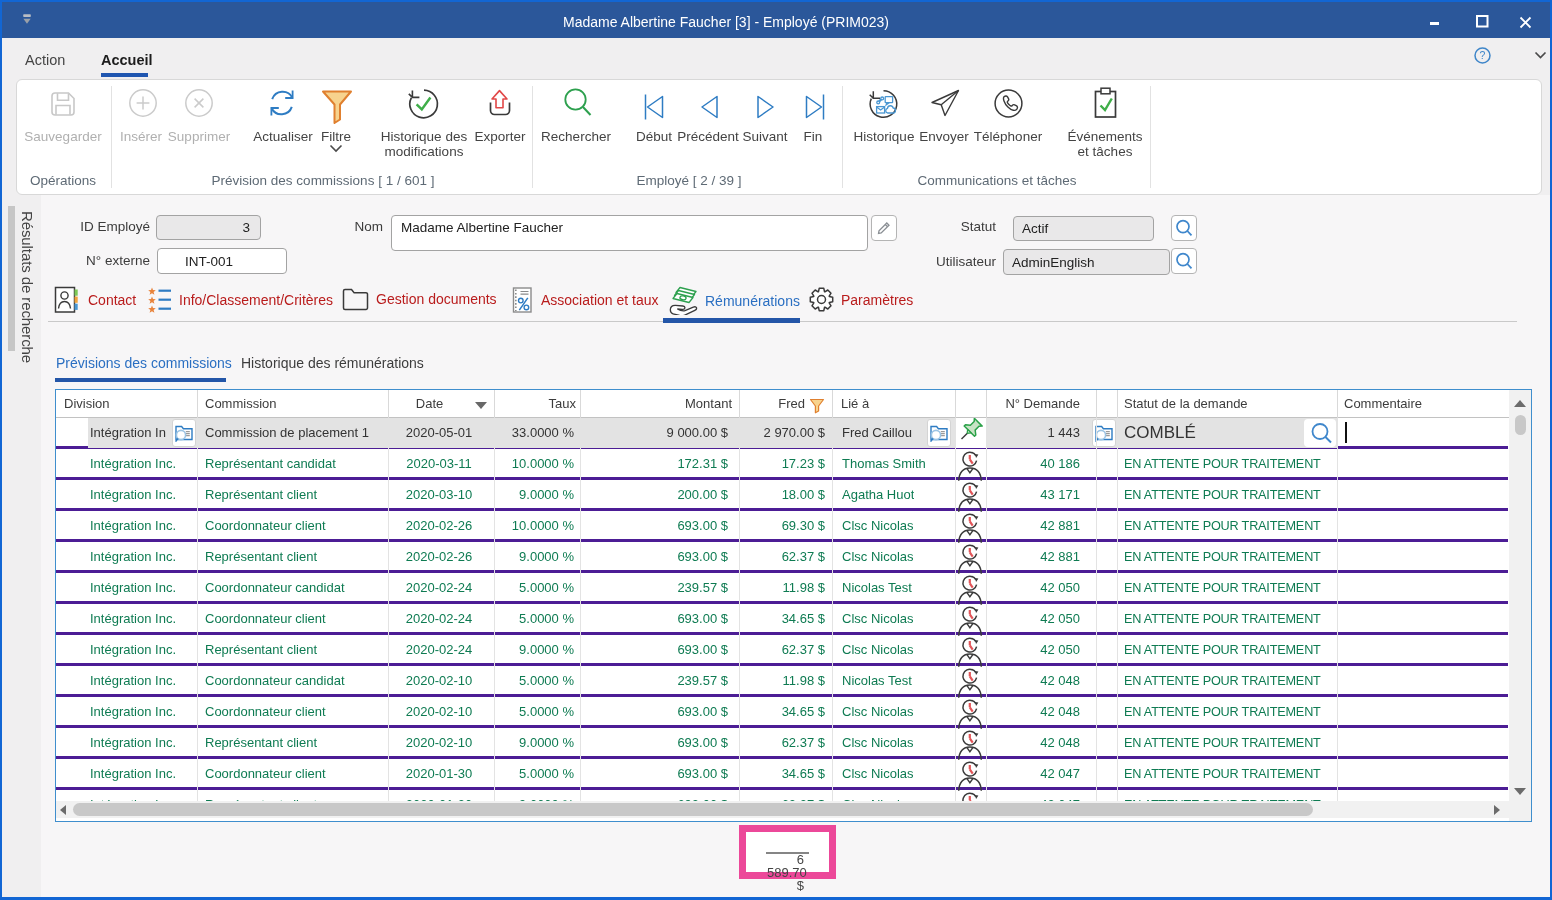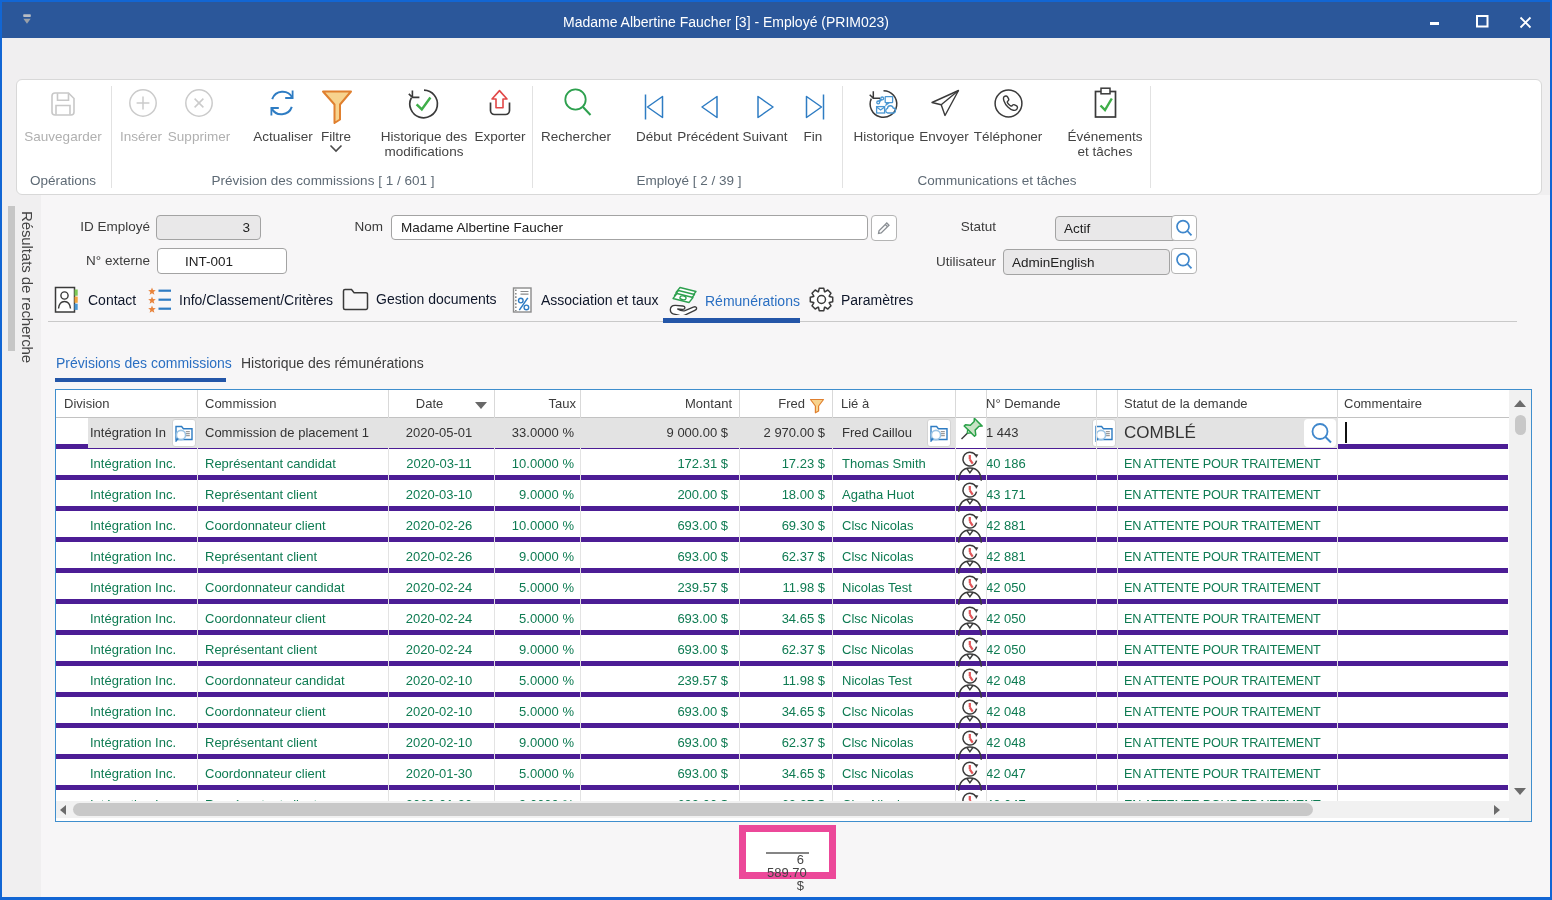--- a/index.html
+++ b/index.html
@@ -17,40 +17,40 @@
 .rlabel.dis{color:#b0b0b0}
 .rcap{position:absolute;font-size:13.5px;color:#5e6a75;text-align:center;white-space:nowrap;transform:translateX(-50%)}
 #sidebar{position:absolute;left:0;top:193px;width:39px;height:702px;background:#f0eff0}
 #sidegrip{position:absolute;left:6px;top:11px;width:7px;height:145px;background:#c6c6c6}
 #sidetext{position:absolute;left:33.5px;top:16px;font-size:15px;color:#444;letter-spacing:-0.1px;white-space:nowrap;transform:rotate(90deg);transform-origin:0 0}
 #content{position:absolute;left:39px;top:193px;width:1509px;height:702px;background:#f7f6f7}
 .flabel{position:absolute;font-size:13.5px;color:#3c3c3c;text-align:right}
 .ffield{position:absolute;border:1px solid #a3a3a3;border-radius:4px;background:#fff;font-size:13.5px;color:#222;line-height:24px;white-space:nowrap}
 .ffield.ro{background:#e9e8e9}
 .fbtn{position:absolute;border:1px solid #b4b4b4;border-radius:4px;background:#fff}
-.mtab{position:absolute;top:0;font-size:14px;color:#0f172a;white-space:nowrap}
+.mtab{position:absolute;top:0;font-size:14px;color:#b91c1c;white-space:nowrap}
 .mtab .ic{display:inline-block;vertical-align:middle;margin-right:6px}
 #gridwrap{position:absolute;left:14px;top:194px;width:1477px;height:433px;border:1px solid #3f8ecd;background:#fff}
 .hcell{position:absolute;top:0;height:28px;font-size:13px;color:#3c3c3c;line-height:27px;white-space:nowrap}
 .hline{position:absolute;top:0;height:28px;width:1px;background:#d9d9d9}
 .vline{position:absolute;top:28px;width:1px;background:#e3e3e3}
 .grow{position:absolute;left:0;width:1452px;height:31px}
 .gcell{position:absolute;top:0;height:31px;line-height:30px;font-size:13px;color:#0e7b52;white-space:nowrap;overflow:hidden}
 .gsel .gcell{color:#333}
 .c1{left:34px}.c2{left:149px}
 .c3{left:333px;width:100px;text-align:center}
 .c4{left:436px;width:82px;text-align:right}
 .c5{left:560px;width:112px;text-align:right}
 .c6{left:683px;width:86px;text-align:right}
 .c7{left:786px}
-.c8{left:930px;width:94px;}
+.c8{left:930px;width:94px;text-align:right}
 .c9{left:1068px;font-size:12.7px;letter-spacing:-0.2px}
 .pc{position:absolute;left:900px;top:1px;width:28px;height:31px}
 .gbtn{position:absolute;top:1px;width:24px;height:28px;background:#fff;border:1px solid #d4d4d4;border-radius:3px}
-.grow{border-bottom:5px solid #4c1d95}
+.grow{border-bottom:3px solid #4c1d95}
 .tri{width:0;height:0;position:absolute}
 
 </style></head>
 <body>
 <svg width="0" height="0" style="position:absolute">
     <defs>
 <symbol id="personclock" viewBox="0 0 28 31">
         <path d="M16.4 2.7 A6.9 6.9 0 1 0 20.6 10.6" fill="none" stroke="#3a3a3a" stroke-width="1.5"></path>
         <path d="M16.0 2.5 A6.9 6.9 0 0 1 19.8 5.6" fill="none" stroke="#3a3a3a" stroke-width="1.5"></path>
         <polygon points="18.8,3.9 22.4,4.4 20.1,7.9" fill="#3a3a3a"></polygon>
@@ -74,20 +74,32 @@
         <polygon points="0.4,4.8 7.6,4.8 4,9.8" fill="#9aa0a8"></polygon>
       </svg>
     <div style="position:absolute;left:1428px;top:20px;width:9px;height:2.6px;background:#fff"></div>
     <svg style="position:absolute;left:1472px;top:11px" width="16" height="16" viewBox="0 0 16 16" fill="none" stroke="#fff" stroke-width="2">
         <rect x="3" y="3" width="10.5" height="10.5"></rect>
       </svg>
     <svg style="position:absolute;left:1516px;top:12.5px" width="15" height="15" viewBox="0 0 15 15" stroke="#fff" stroke-width="1.8">
         <path d="M2.5 2.5 L12.5 12.5 M12.5 2.5 L2.5 12.5"></path>
       </svg>
   </div>
+  <div id="tabstrip">
+    <span class="rtab" style="left:23px">Action</span>
+    <span class="rtab" style="left:99px;font-weight:bold;color:#1d1d1d">Accueil</span>
+    <div class="abs" style="left:99px;top:35px;width:47px;height:4px;background:#1f56b0"></div>
+    <svg style="position:absolute;left:1472px;top:9px" width="17" height="17" viewBox="0 0 17 17" fill="none">
+        <circle cx="8.5" cy="8.5" r="7.5" stroke="#3f86c9" stroke-width="1.5"></circle>
+        <text x="8.5" y="12.2" text-anchor="middle" font-size="10.5" fill="#3f86c9" font-family="Liberation Sans,sans-serif">?</text>
+      </svg>
+    <svg style="position:absolute;left:1532px;top:13px" width="13" height="9" viewBox="0 0 13 9" fill="none" stroke="#4a4a4a" stroke-width="1.7">
+        <path d="M1.5 1.5 L6.5 6.5 L11.5 1.5"></path>
+      </svg>
+  </div>
   <div id="ribbon">
     <div class="rsep" style="left:94px"></div>
     <div class="rsep" style="left:515px"></div>
     <div class="rsep" style="left:825px"></div>
     <div class="rsep" style="left:1133px"></div>
 
     <svg class="ric" style="left:31px;top:9px" width="30" height="30" viewBox="0 0 30 30" fill="none" stroke="#c8c8c8" stroke-width="1.6">
         <path d="M4 7 a3 3 0 0 1 3-3 H20.5 L26 9.5 V23 a3 3 0 0 1 -3 3 H7 a3 3 0 0 1 -3-3 Z"></path>
         <path d="M9.5 4.3 V11.2 H20.5 V4.6"></path>
         <path d="M8 25.8 V16.5 H22 V25.8"></path>
@@ -200,28 +212,28 @@
   </div>
   <div id="sidebar">
     <div id="sidegrip"></div>
     <div id="sidetext">Résultats de recherche</div>
   </div>
   <div id="content">
 
     <div class="flabel" style="right:1400px;top:24px">ID Employé</div>
     <div class="ffield ro" style="left:115px;top:20px;width:105px;height:25px;text-align:right;padding-right:10px">3</div>
     <div class="flabel" style="right:1167px;top:24px">Nom</div>
-    <div class="ffield" style="left:350px;top:20px;width:477px;height:25px;padding-left:9px">Madame Albertine Faucher</div>
+    <div class="ffield" style="left:350px;top:20px;width:477px;height:36px;padding-left:9px">Madame Albertine Faucher</div>
     <div class="fbtn" style="left:830px;top:20px;width:26px;height:26px">
       <svg width="16" height="16" viewBox="0 0 16 16" fill="none" stroke="#8a8f94" stroke-width="1.3" style="margin:4px">
           <path d="M2.5 13.5 L3 10.8 L10.8 3 L13 5.2 L5.2 13 Z M9.3 4.5 L11.5 6.7"></path>
         </svg>
     </div>
     <div class="flabel" style="right:554px;top:24px">Statut</div>
-    <div class="ffield ro" style="left:1014px;top:21px;width:141px;height:25px;padding-left:8px">Actif</div>
+    <div class="ffield ro" style="left:972px;top:21px;width:141px;height:25px;padding-left:8px">Actif</div>
     <div class="fbtn" style="left:1130px;top:20px;width:26px;height:26px">
       <svg width="20" height="20" viewBox="0 0 20 20" fill="none" stroke="#3f87cc" style="margin:2px">
           <circle cx="9" cy="8.6" r="6" stroke-width="1.7"></circle>
           <path d="M13.4 13 L17.5 17.3" stroke-width="1.8"></path>
         </svg>
     </div>
 
     <div class="flabel" style="right:1400px;top:58px">N° externe</div>
     <div class="ffield" style="left:116px;top:53px;width:130px;height:26px;padding-left:27px;line-height:25px">INT-001</div>
     <div class="flabel" style="right:554px;top:59px">Utilisateur</div>

